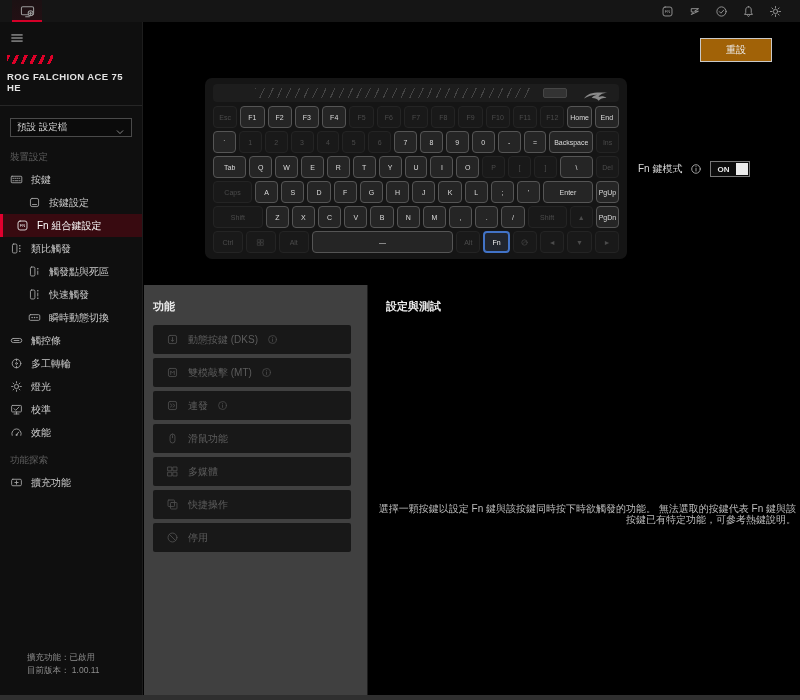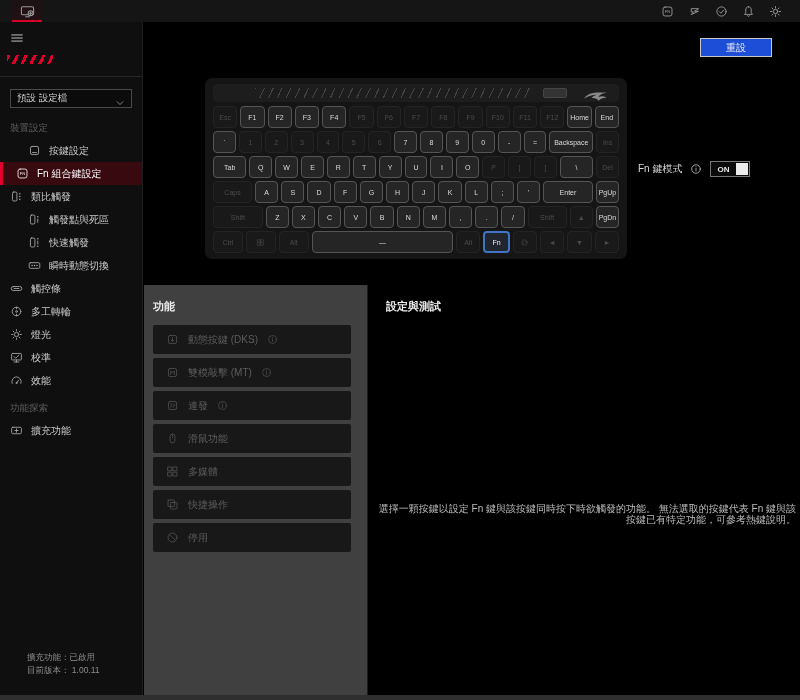--- a/index.html
+++ b/index.html
@@ -35,22 +35,22 @@
     padding-left:10px; color:#cbcbcb; font-size:10px; cursor:pointer; }
   .side-item .icon { width:13px; height:13px; color:#a5a5a5; flex:none; }
   .side-item.lvl1 { padding-left:28px; }
   .side-item.selected { background:#380a10; color:#fff;padding-left:16px; }
   .side-item.selected::before { content:""; position:absolute; left:0; top:0; bottom:0; width:3px; background:#e1002e; }
   .side-item.selected .icon { color:#e8e8e8; }
   .side-footer { position:absolute; left:27px; bottom:18px; color:#8d8d8d; font-size:8.5px; line-height:13px; }
 
   
   .main { position:absolute; left:144px; top:22px; right:0; bottom:5px; background:#000; }
-  .reset-btn { position:absolute; right:28px; top:16px; width:72px; height:19px;
-    border:1px solid #c9c9c9; background:#1d4ed8; color:#ededed; font-size:10px;
+  .reset-btn { position:absolute; right:28px; top:16px; width:72px; height:24px;
+    border:1px solid #c9c9c9; background:#a16207; color:#ededed; font-size:10px;
     display:flex; align-items:center; justify-content:center; cursor:pointer;text-align:right; }
 
   
   .kb { position:absolute; left:61px; top:56px; width:422px; height:181px;
     background:#151515; border-radius:7px; padding:6px 8px; }
   .kb-strip { position:relative; height:18px; background:#1d1d1d; border-radius:4px; margin-bottom:4px; }
   .kb-hatch { position:absolute; left:42px; right:88px; top:4px; bottom:4px;
     background:repeating-linear-gradient(115deg,#444 0 1px,transparent 1px 8px); }
   .kb-strip-btn { position:absolute; right:52px; top:4px; width:24px; height:10px;
     background:#333; border:1px solid #464646; border-radius:2px; }
@@ -131,29 +131,39 @@
           </svg>
         </span>
       </div>
   </div>
 
   <div class="sidebar">
     <div class="hamburger" id="hamburger-icon"><svg viewBox="0 0 16 16" fill="none" stroke="currentColor" stroke-width="1.1" stroke-linecap="round" stroke-linejoin="round">
           <path d="M2 4.5h12M2 8h12M2 11.5h12"></path>
         </svg></div>
     <div class="rog-slashes"></div>
+    <div class="device-name">ROG FALCHION ACE 75 HE</div>
     <div class="side-div"></div>
     <div class="profile-dd">
       <span class="val">預設 設定檔</span>
       <span class="chev" id="dd-chevron"><svg viewBox="0 0 16 16" fill="none" stroke="currentColor" stroke-width="1.1" stroke-linecap="round" stroke-linejoin="round">
             <path d="M3.5 6l4.5 4.5L12.5 6"></path>
           </svg></span>
     </div>
     <div class="menu" id="sidebar-menu">
         <div class="sec-header">裝置設定</div>
+        <div class="side-item">
+          <span class="icon">
+            <svg viewBox="0 0 16 16" fill="none" stroke="currentColor" stroke-width="1.1" stroke-linecap="round" stroke-linejoin="round">
+              <rect x="1.5" y="4" width="13" height="8" rx="1"></rect>
+              <path d="M3.5 6.5h1M6 6.5h1M8.5 6.5h1M11 6.5h1M3.5 9.5h1M6 9.5h4M11.5 9.5h1"></path>
+            </svg>
+          </span>
+          <span>按鍵</span>
+        </div>
         <div class="side-item lvl1">
           <span class="icon">
             <svg viewBox="0 0 16 16" fill="none" stroke="currentColor" stroke-width="1.1" stroke-linecap="round" stroke-linejoin="round">
               <rect x="3" y="3" width="10" height="10" rx="2"></rect>
               <path d="M5.5 10.5h5"></path>
             </svg>
           </span>
           <span>按鍵設定</span>
         </div>
         <div class="side-item lvl1 selected">

